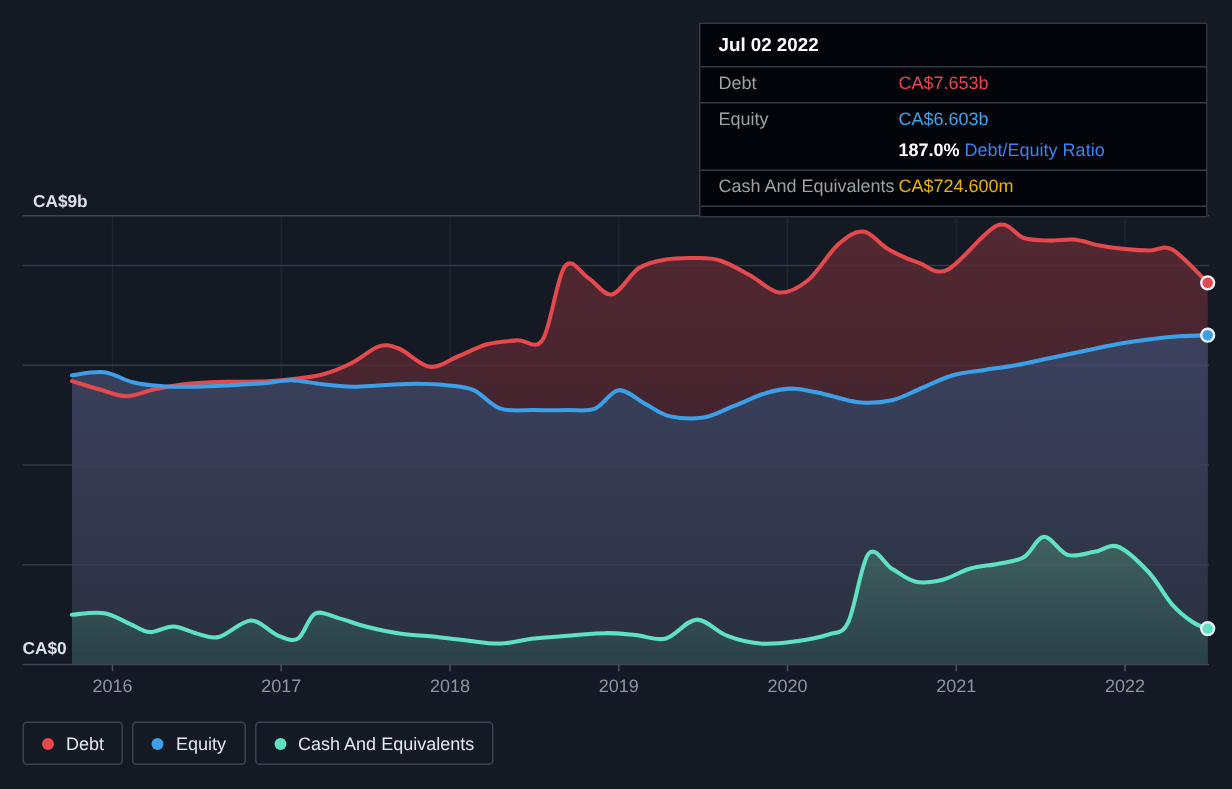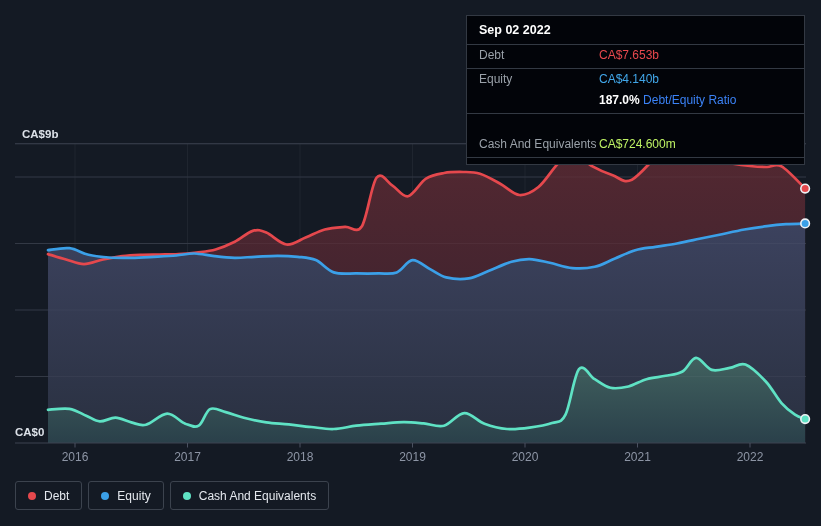--- a/index.html
+++ b/index.html
@@ -120,36 +120,36 @@
         <text x="187.5" y="461" fill="#8d95a5" font-size="12" text-anchor="middle" font-family="&quot;Liberation Sans&quot;,sans-serif">2017</text>
         <text x="300" y="461" fill="#8d95a5" font-size="12" text-anchor="middle" font-family="&quot;Liberation Sans&quot;,sans-serif">2018</text>
         <text x="412.5" y="461" fill="#8d95a5" font-size="12" text-anchor="middle" font-family="&quot;Liberation Sans&quot;,sans-serif">2019</text>
         <text x="525" y="461" fill="#8d95a5" font-size="12" text-anchor="middle" font-family="&quot;Liberation Sans&quot;,sans-serif">2020</text>
         <text x="637.5" y="461" fill="#8d95a5" font-size="12" text-anchor="middle" font-family="&quot;Liberation Sans&quot;,sans-serif">2021</text>
         <text x="750" y="461" fill="#8d95a5" font-size="12" text-anchor="middle" font-family="&quot;Liberation Sans&quot;,sans-serif">2022</text>
       </g>
     </svg>
 
   <div class="tooltip">
-    <div class="tt-title">Sep 02 2022</div>
+    <div class="tt-title">Jul 02 2022</div>
     <div class="tt-row bsep">
       <span class="tt-label">Debt</span>
       <span class="tt-val" style="color: rgb(232, 72, 77);">CA$7.653b</span>
     </div>
     <div class="tt-row">
       <span class="tt-label">Equity</span>
-      <span class="tt-val" style="color: rgb(65, 166, 232);">CA$4.140b</span>
+      <span class="tt-val" style="color: rgb(65, 166, 232);">CA$6.603b</span>
     </div>
     <div class="tt-row bsep">
       <span class="tt-label"></span>
       <span><span class="tt-ratio-num">187.0%</span>&nbsp;<span class="tt-ratio-text">Debt/Equity Ratio</span></span>
     </div>
     <div class="tt-row bsep">
       <span class="tt-label">Cash And Equivalents</span>
-      <span class="tt-val" style="color: #bef264; margin-top: 20px;">CA$724.600m</span>
+      <span class="tt-val" style="color: #eab308;">CA$724.600m</span>
     </div>
   </div>
 
   <div class="legend">
     <div class="legend-item">
       <span class="lg-dot" style="background: rgb(229, 72, 77);"></span>
       <span>Debt</span>
     </div>
     <div class="legend-item">
       <span class="lg-dot" style="background: rgb(59, 160, 232);"></span>

